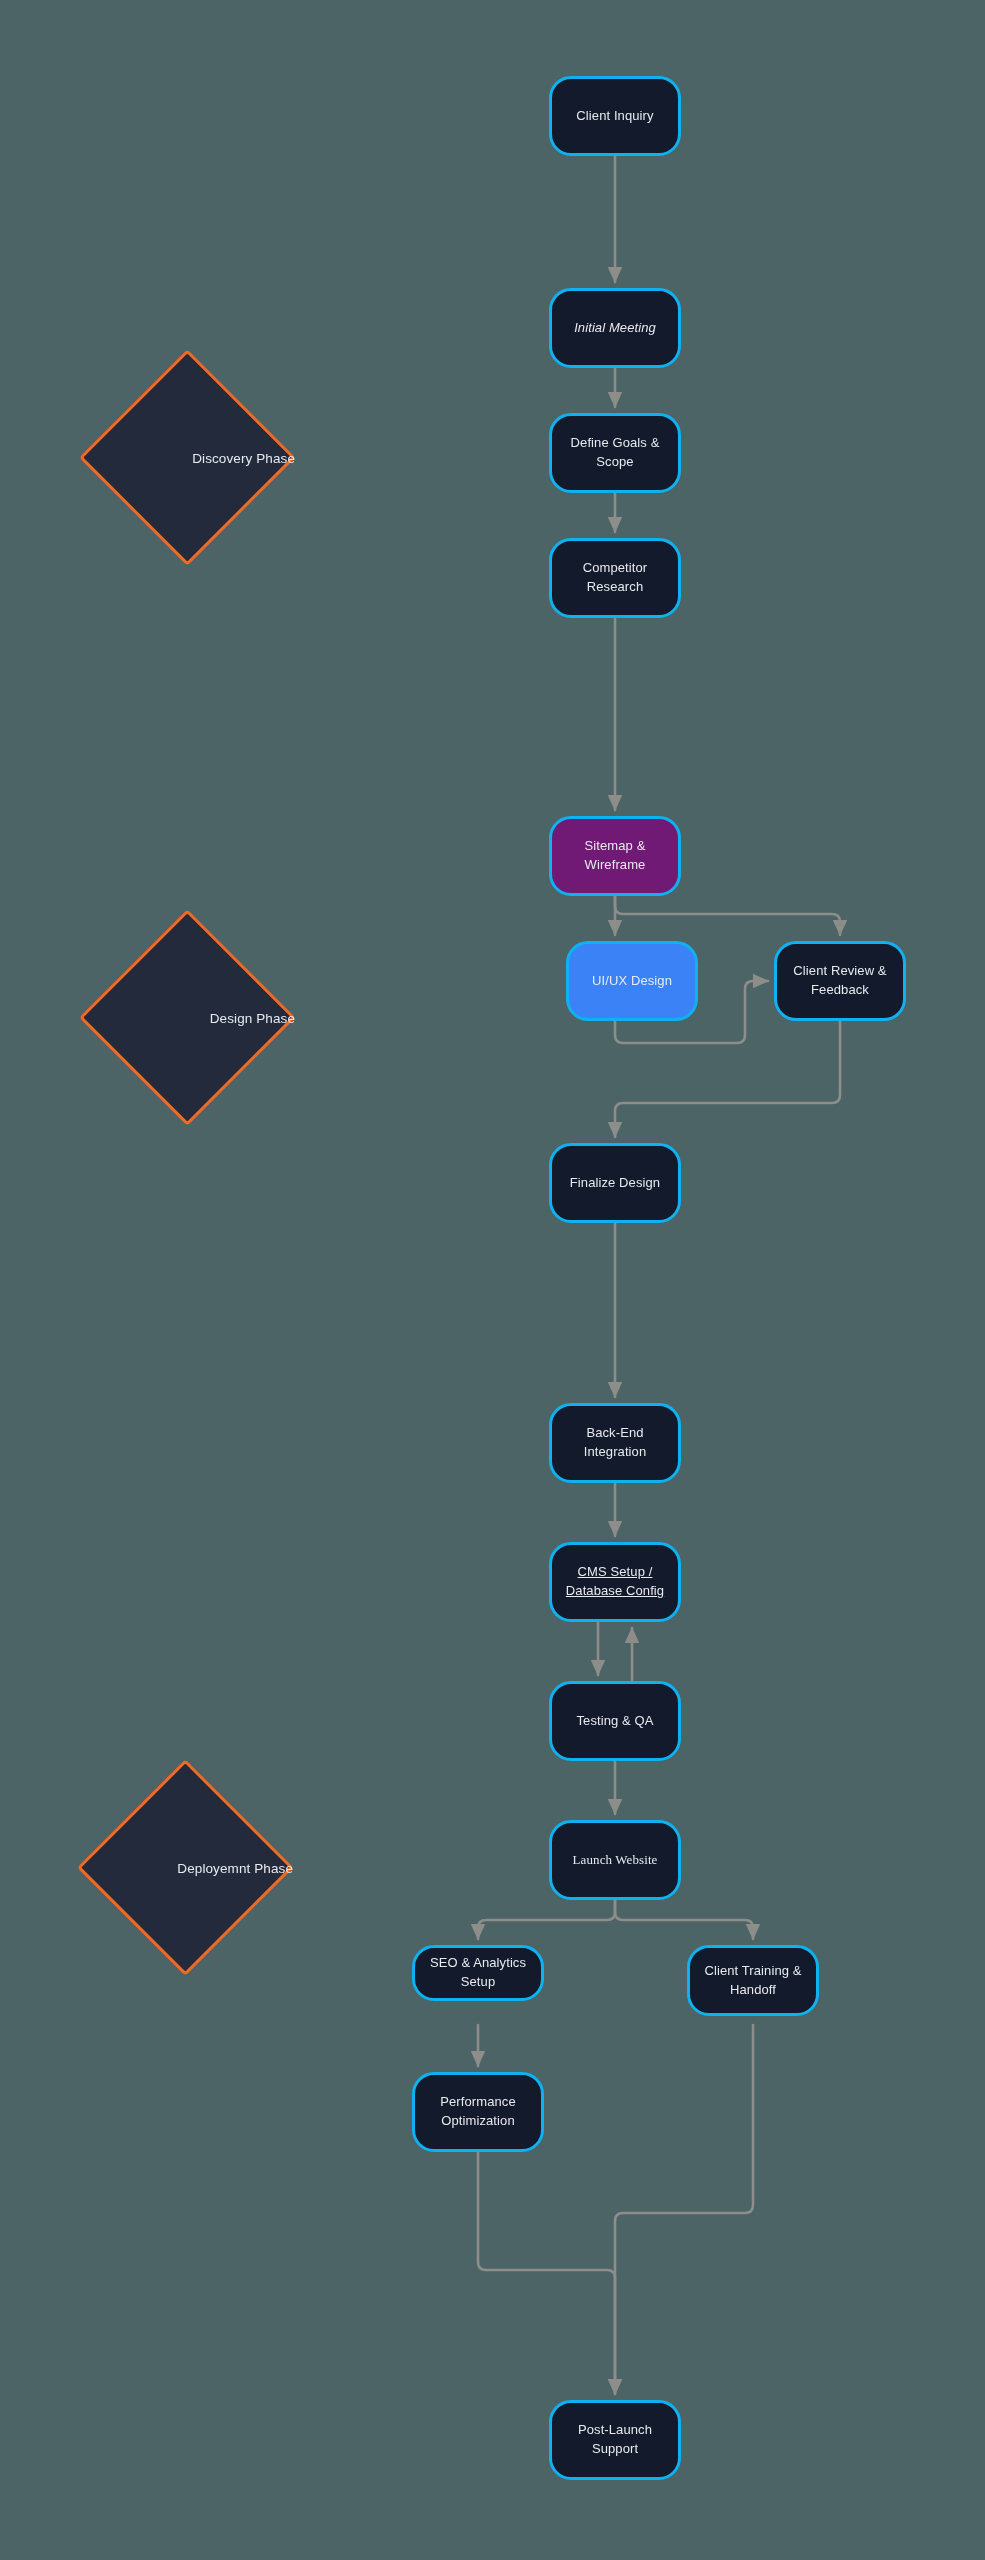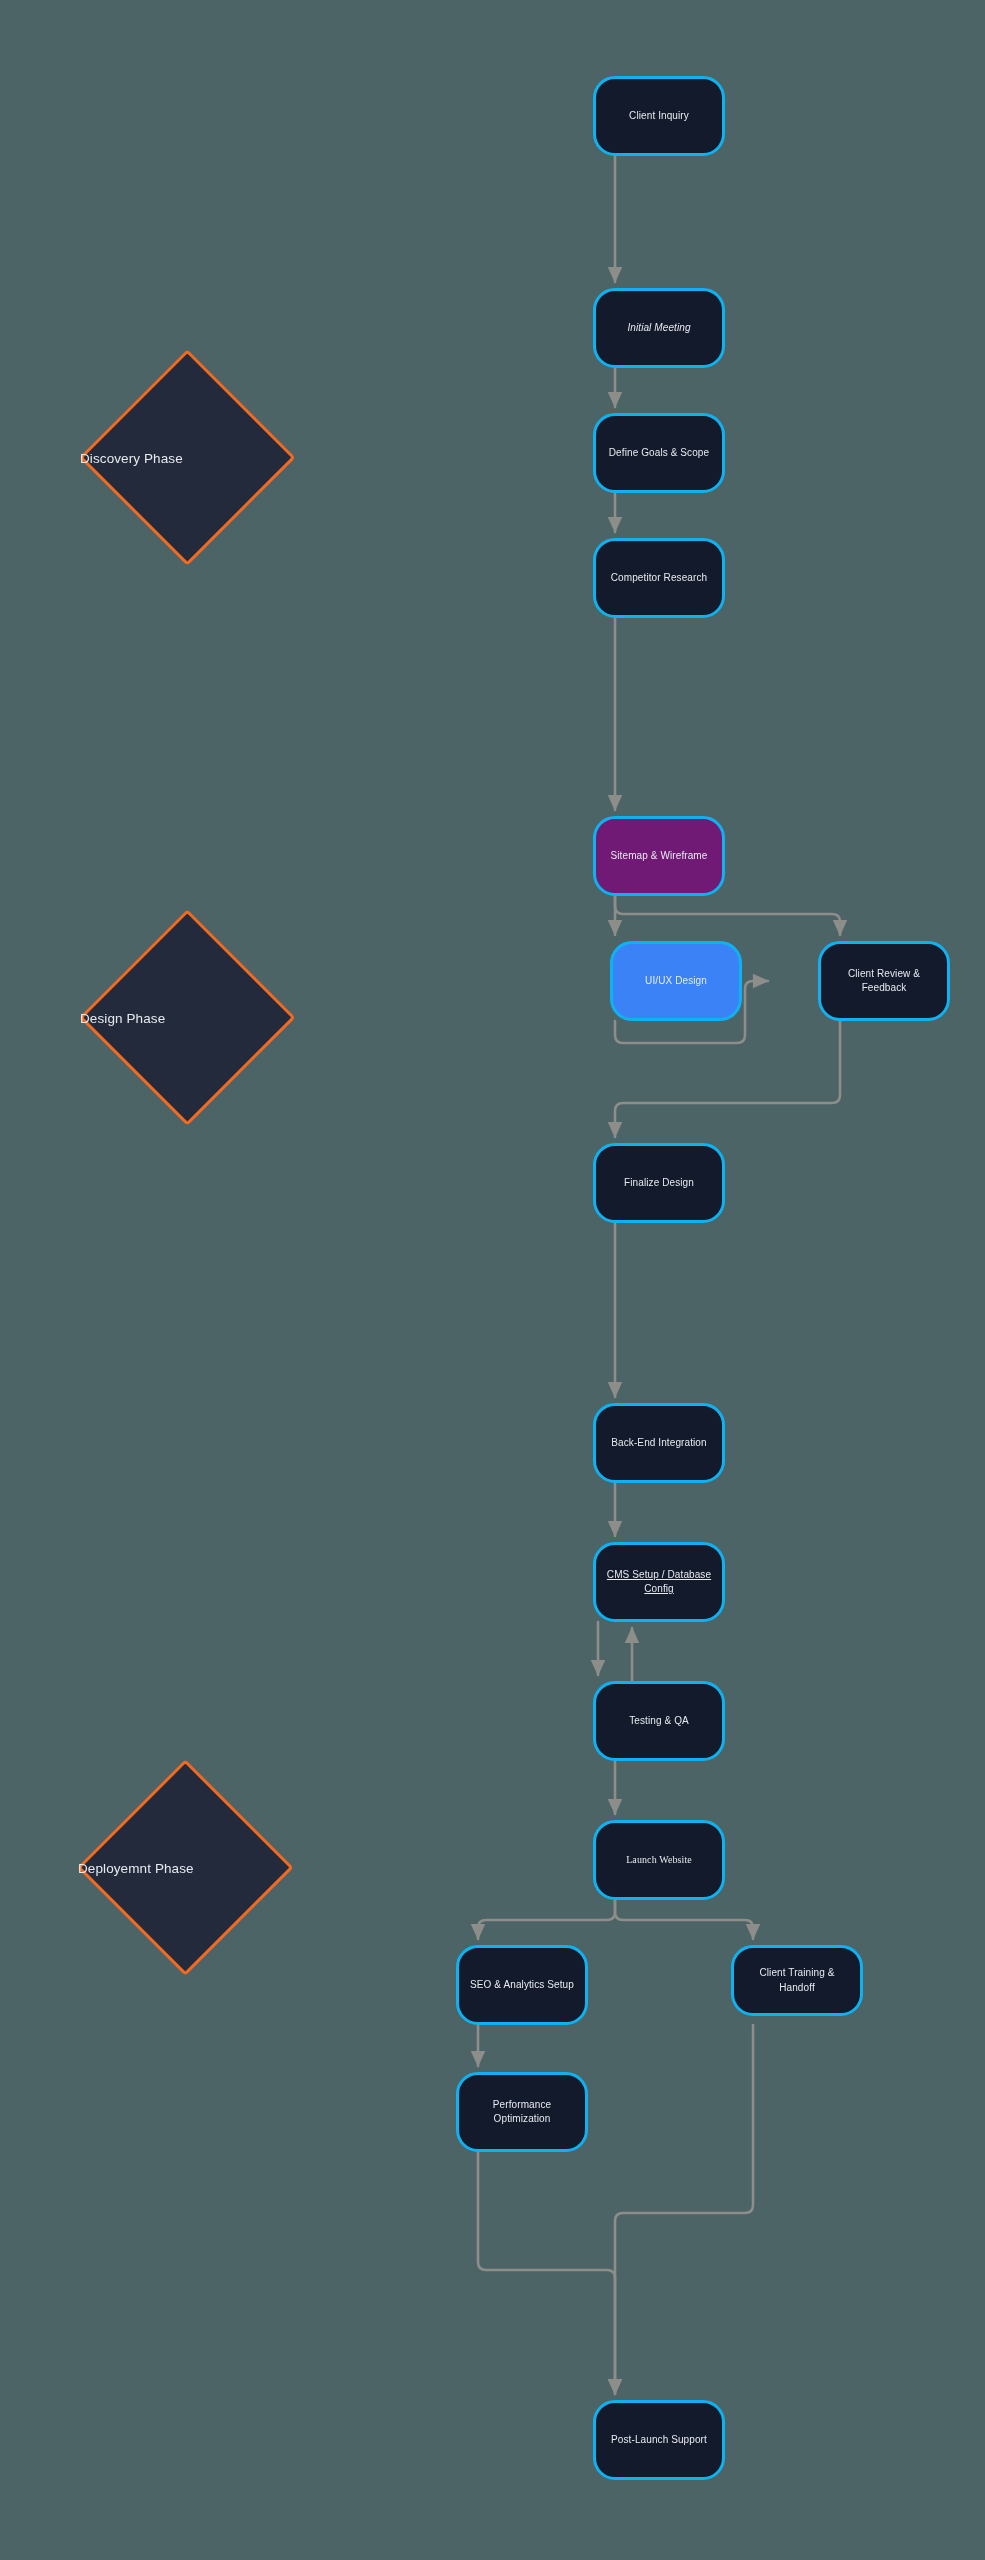--- a/index.html
+++ b/index.html
@@ -27,26 +27,25 @@
     position: absolute;
     box-sizing: border-box;
     background: #121a2b;
     border: 3px solid #0fb2f0;
     border-radius: 22px;
     display: flex;
     align-items: center;
     justify-content: center;
     text-align: center;
     color: #e8eaee;
-    font-size: 10px;
+    font-size: 13px;
     line-height: 1.45;
     letter-spacing: 0.1px;
     padding: 4px 10px;
     z-index: 3;
-    margin-left: 44px;
   }
   .phase {
     position: absolute;
     z-index: 2;
   }
   .phase .dia {
     position: absolute;
     left: 50%;
     top: 50%;
     width: 71%;
@@ -58,21 +57,21 @@
     transform: rotate(45deg);
     border-radius: 4px;
     box-sizing: border-box;
   }
   .phase .plabel {
     position: absolute;
     left: 0;
     top: 50%;
     width: 100%;
     transform: translateY(-50%);
-    text-align: left;
+    text-align: right;
     color: #e8eaee;
     font-size: 13.5px;
     letter-spacing: 0.1px;
     z-index: 1;
   }
 </style>
 </head>
 <body>
 
 <div id="canvas">
@@ -125,19 +124,19 @@
       <div class="node" style="left: 549px; top: 413px; width: 132px; height: 80px; background: rgb(18, 26, 43); border-color: rgb(15, 178, 240); color: rgb(232, 234, 238);">Define Goals &amp; Scope</div>
       <div class="node" style="left: 549px; top: 538px; width: 132px; height: 80px; background: rgb(18, 26, 43); border-color: rgb(15, 178, 240); color: rgb(232, 234, 238);">Competitor Research</div>
       <div class="node" style="left: 549px; top: 816px; width: 132px; height: 80px; background: #701a75; border-color: rgb(15, 178, 240); color: rgb(232, 234, 238);">Sitemap &amp; Wireframe</div>
       <div class="node" style="left: 566px; top: 941px; width: 132px; height: 80px; background: #3b82f6; border-color: rgb(15, 178, 240); color: rgb(232, 234, 238);">UI/UX Design</div>
       <div class="node" style="left: 774px; top: 941px; width: 132px; height: 80px; background: rgb(18, 26, 43); border-color: rgb(15, 178, 240); color: rgb(232, 234, 238);">Client Review &amp; Feedback</div>
       <div class="node" style="left: 549px; top: 1143px; width: 132px; height: 80px; background: rgb(18, 26, 43); border-color: rgb(15, 178, 240); color: rgb(232, 234, 238);">Finalize Design</div>
       <div class="node" style="left: 549px; top: 1403px; width: 132px; height: 80px; background: rgb(18, 26, 43); border-color: rgb(15, 178, 240); color: rgb(232, 234, 238);">Back-End Integration</div>
       <div class="node" style="left: 549px; top: 1542px; width: 132px; height: 80px; background: rgb(18, 26, 43); border-color: rgb(15, 178, 240); color: rgb(232, 234, 238); text-decoration: underline;">CMS Setup / Database Config</div>
       <div class="node" style="left: 549px; top: 1681px; width: 132px; height: 80px; background: rgb(18, 26, 43); border-color: rgb(15, 178, 240); color: rgb(232, 234, 238);">Testing &amp; QA</div>
       <div class="node" style="left: 549px; top: 1820px; width: 132px; height: 80px; background: rgb(18, 26, 43); border-color: rgb(15, 178, 240); color: rgb(232, 234, 238); font-family: Liberation Serif, serif;">Launch Website</div>
-      <div class="node" style="left: 412px; top: 1945px; width: 132px; height: 80px; background: rgb(18, 26, 43); border-color: rgb(15, 178, 240); color: rgb(232, 234, 238);">SEO &amp; Analytics Setup</div>
+      <div class="node" style="left: 412px; top: 1945px; width: 132px; height: 56px; background: rgb(18, 26, 43); border-color: rgb(15, 178, 240); color: rgb(232, 234, 238);">SEO &amp; Analytics Setup</div>
       <div class="node" style="left: 687px; top: 1945px; width: 132px; height: 71px; background: rgb(18, 26, 43); border-color: rgb(15, 178, 240); color: rgb(232, 234, 238);">Client Training &amp; Handoff</div>
       <div class="node" style="left: 412px; top: 2072px; width: 132px; height: 80px; background: rgb(18, 26, 43); border-color: rgb(15, 178, 240); color: rgb(232, 234, 238);">Performance Optimization</div>
       <div class="node" style="left: 549px; top: 2400px; width: 132px; height: 80px; background: rgb(18, 26, 43); border-color: rgb(15, 178, 240); color: rgb(232, 234, 238);">Post-Launch Support</div>
     </div>
 
 </div>
 
 </body></html>

